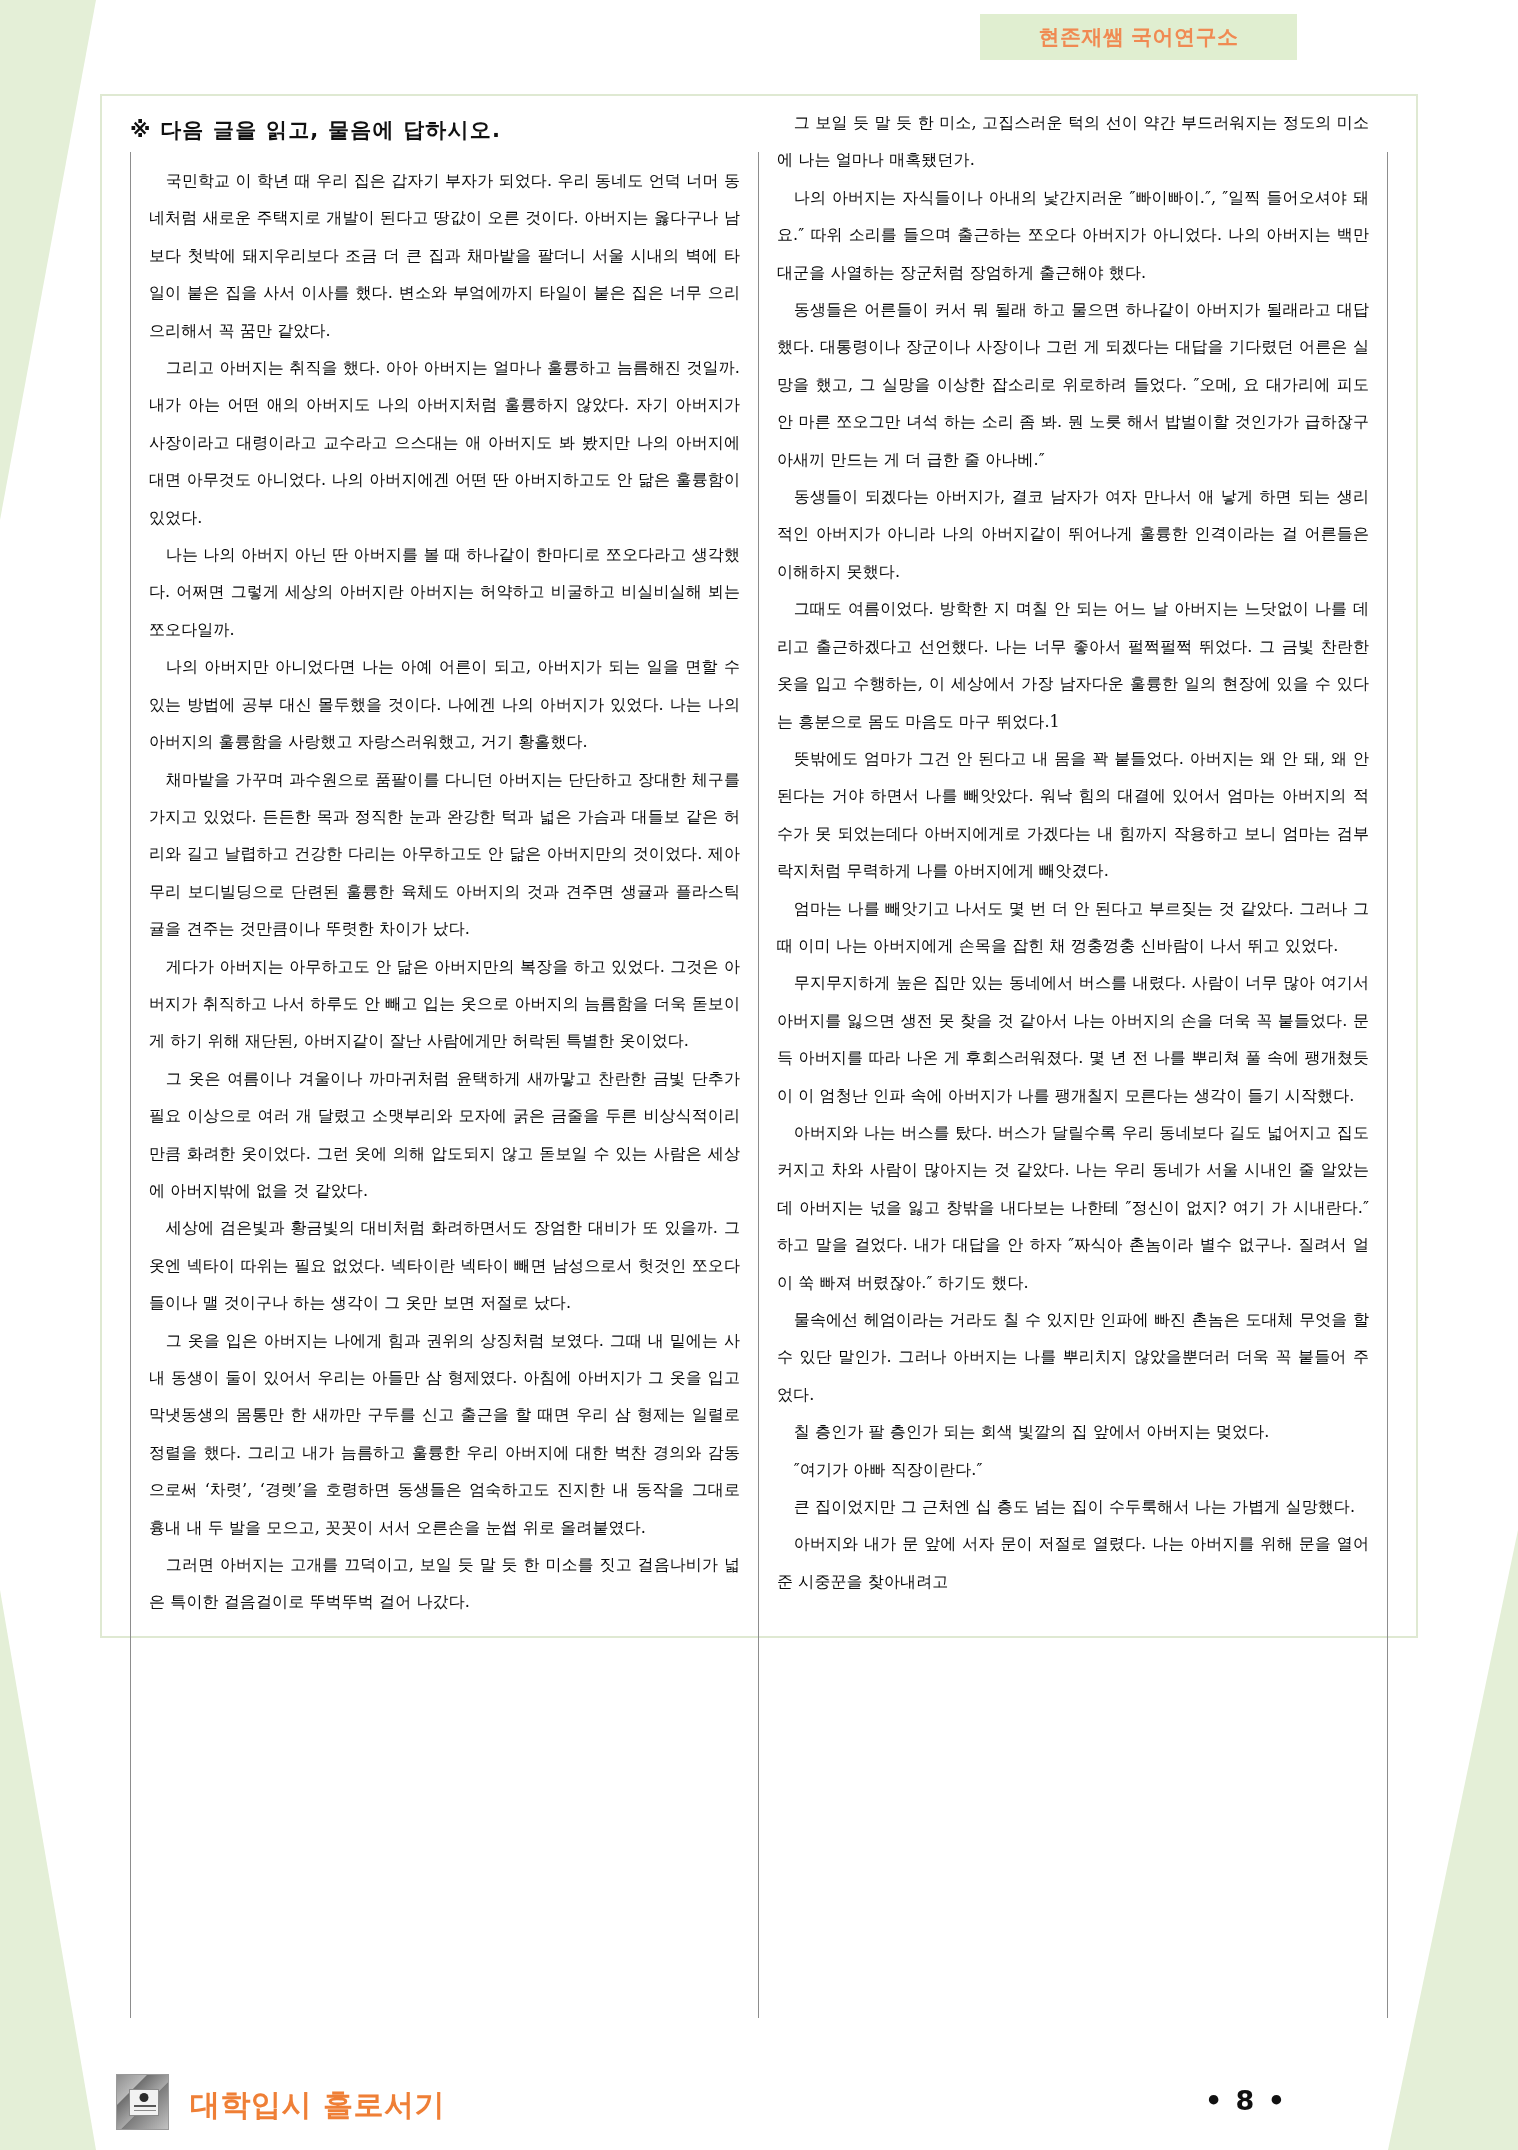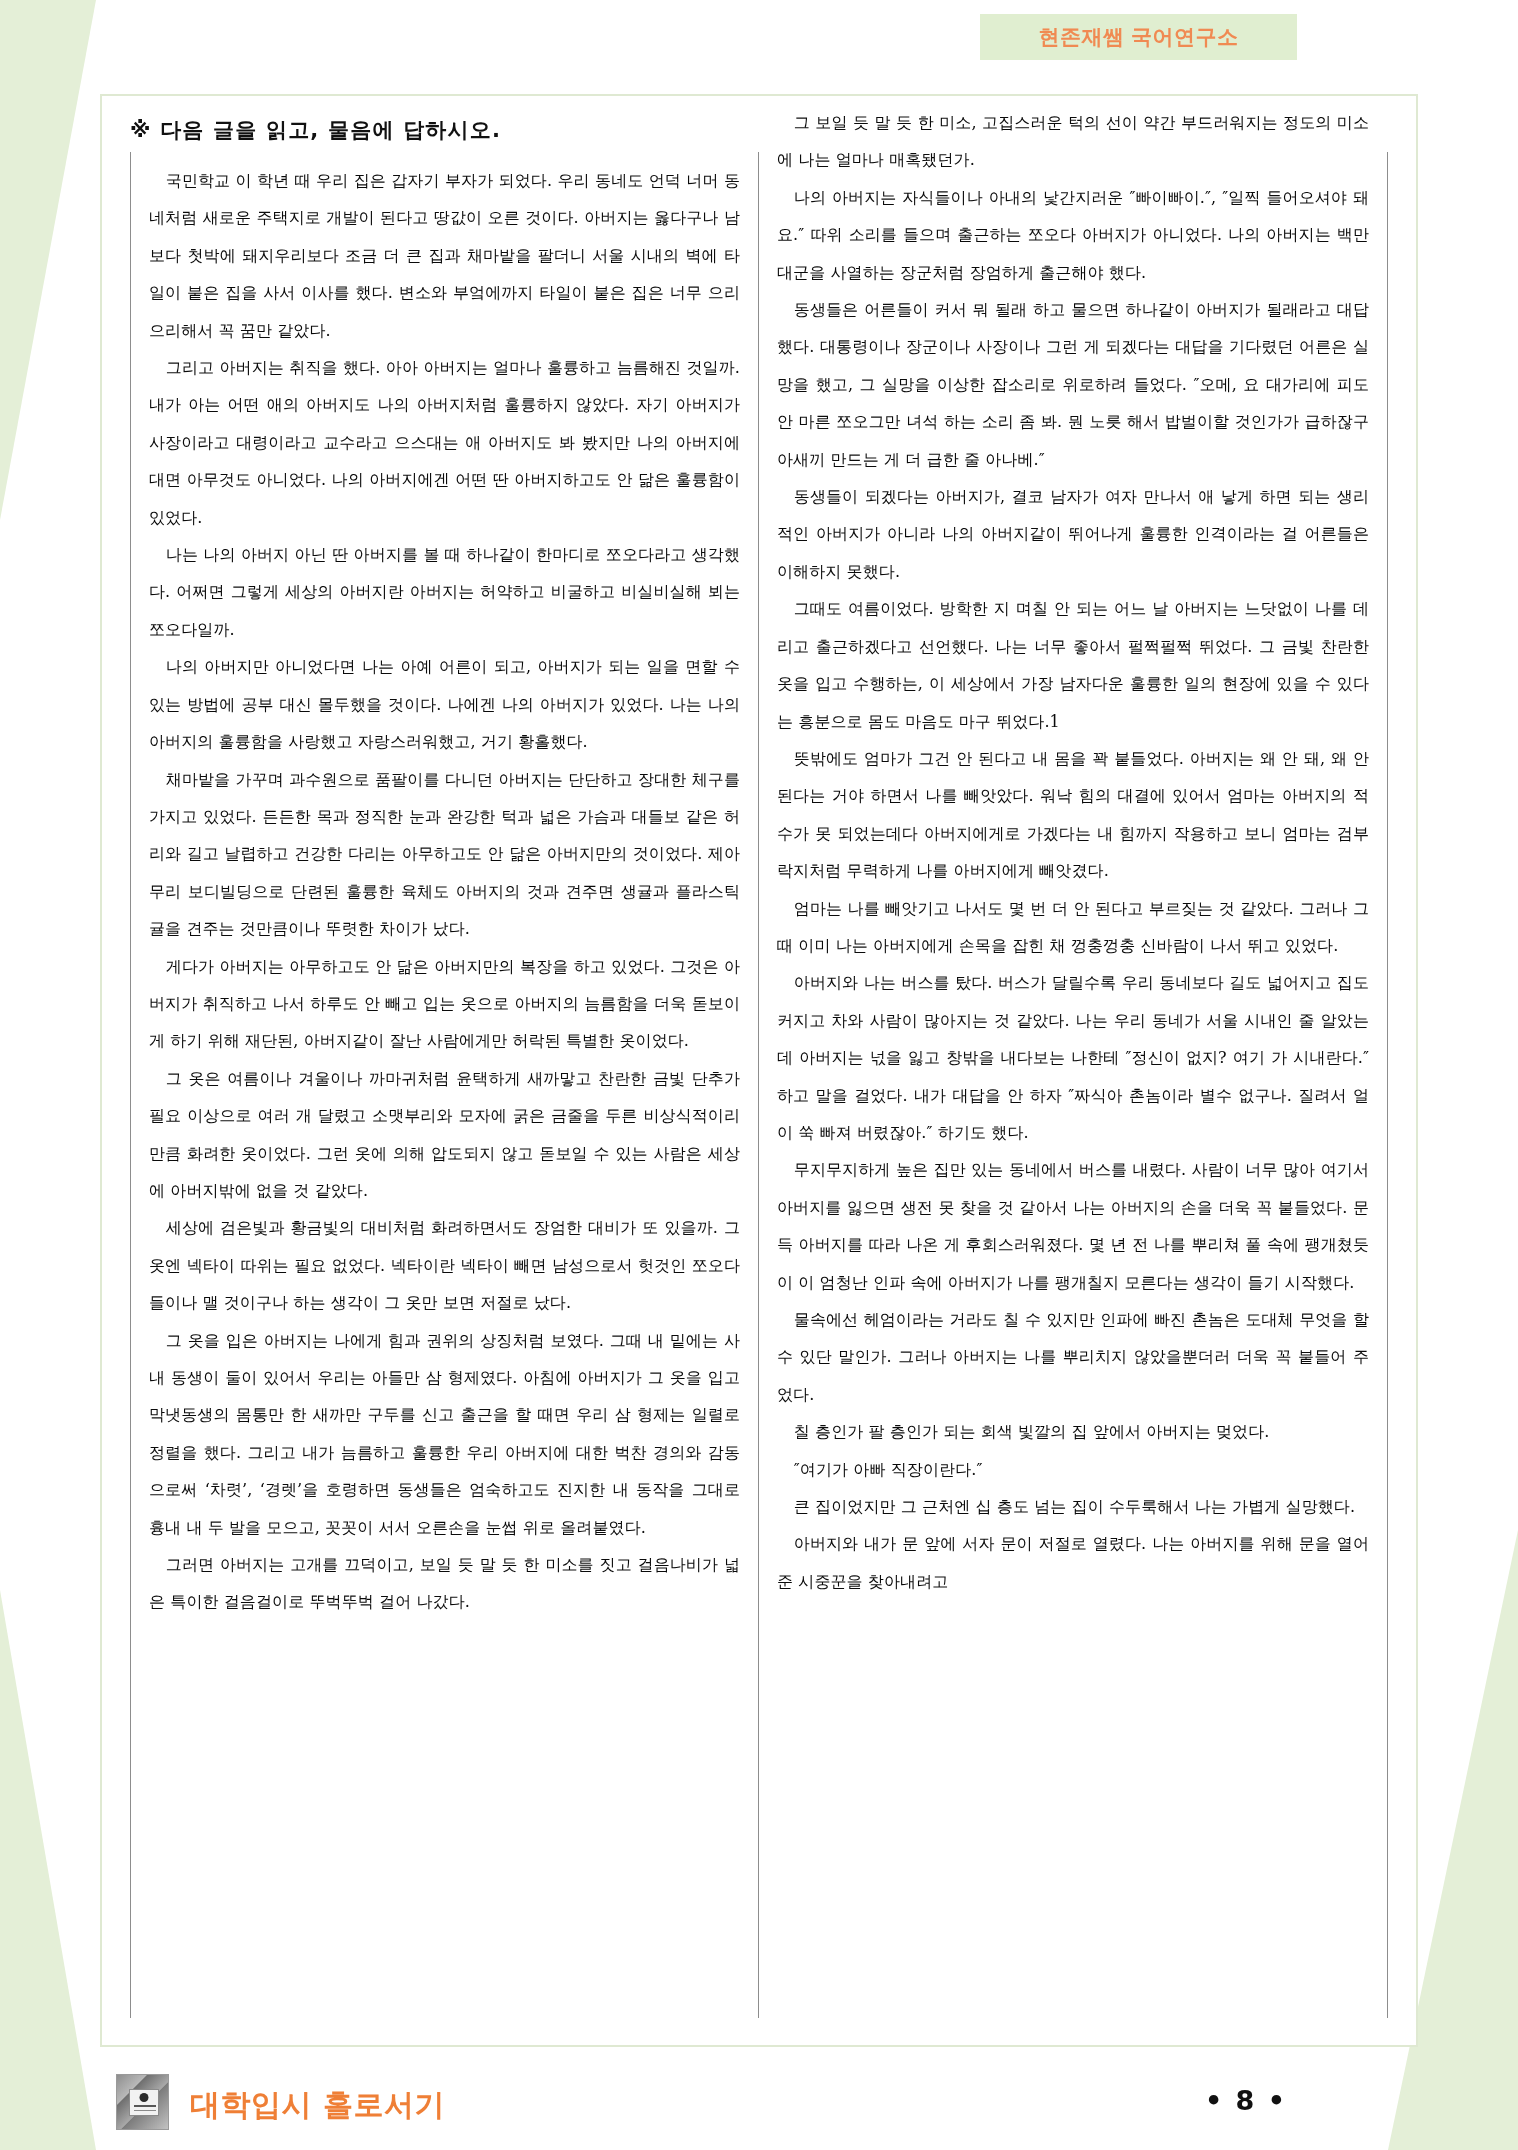--- a/index.html
+++ b/index.html
@@ -62,21 +62,21 @@
     letter-spacing: 0.5px;
     white-space: nowrap;
   }
 
   
   .sheet {
     position: absolute;
     left: 100px;
     top: 94px;
     width: 1318px;
-    height: 1953px;
+    height: 1544px;
     border: 2px solid #dfe9d2;
     background: #ffffff;
     box-sizing: border-box;
     z-index: 2;
   }
 
   .instruction {
     position: absolute;
     left: 28px;
     top: 20px;
@@ -235,22 +235,22 @@
     </div>
     <div class="col col-right">
       <div class="flow">
           <p>그 보일 듯 말 듯 한 미소, 고집스러운 턱의 선이 약간 부드러워지는 정도의 미소에 나는 얼마나 매혹됐던가.</p>
           <p>나의 아버지는 자식들이나 아내의 낯간지러운 ″빠이빠이.″, ″일찍 들어오셔야 돼요.″ 따위 소리를 들으며 출근하는 쪼오다 아버지가 아니었다. 나의 아버지는 백만 대군을 사열하는 장군처럼 장엄하게 출근해야 했다.</p>
           <p>동생들은 어른들이 커서 뭐 될래 하고 물으면 하나같이 아버지가 될래라고 대답했다. 대통령이나 장군이나 사장이나 그런 게 되겠다는 대답을 기다렸던 어른은 실망을 했고, 그 실망을 이상한 잡소리로 위로하려 들었다. ″오메, 요 대가리에 피도 안 마른 쪼오그만 녀석 하는 소리 좀 봐. 뭔 노릇 해서 밥벌이할 것인가가 급하잖구 아새끼 만드는 게 더 급한 줄 아나베.″</p>
           <p>동생들이 되겠다는 아버지가, 결코 남자가 여자 만나서 애 낳게 하면 되는 생리적인 아버지가 아니라 나의 아버지같이 뛰어나게 훌륭한 인격이라는 걸 어른들은 이해하지 못했다.</p>
           <p>그때도 여름이었다. 방학한 지 며칠 안 되는 어느 날 아버지는 느닷없이 나를 데리고 출근하겠다고 선언했다. 나는 너무 좋아서 펄쩍펄쩍 뛰었다. 그 금빛 찬란한 옷을 입고 수행하는, 이 세상에서 가장 남자다운 훌륭한 일의 현장에 있을 수 있다는 흥분으로 몸도 마음도 마구 뛰었다.1</p>
           <p>뜻밖에도 엄마가 그건 안 된다고 내 몸을 꽉 붙들었다. 아버지는 왜 안 돼, 왜 안 된다는 거야 하면서 나를 빼앗았다. 워낙 힘의 대결에 있어서 엄마는 아버지의 적수가 못 되었는데다 아버지에게로 가겠다는 내 힘까지 작용하고 보니 엄마는 검부락지처럼 무력하게 나를 아버지에게 빼앗겼다.</p>
           <p>엄마는 나를 빼앗기고 나서도 몇 번 더 안 된다고 부르짖는 것 같았다. 그러나 그때 이미 나는 아버지에게 손목을 잡힌 채 껑충껑충 신바람이 나서 뛰고 있었다.</p>
+          <p>무지무지하게 높은 집만 있는 동네에서 버스를 내렸다. 사람이 너무 많아 여기서 아버지를 잃으면 생전 못 찾을 것 같아서 나는 아버지의 손을 더욱 꼭 붙들었다. 문득 아버지를 따라 나온 게 후회스러워졌다. 몇 년 전 나를 뿌리쳐 풀 속에 팽개쳤듯이 이 엄청난 인파 속에 아버지가 나를 팽개칠지 모른다는 생각이 들기 시작했다.</p>
           <p>아버지와 나는 버스를 탔다. 버스가 달릴수록 우리 동네보다 길도 넓어지고 집도 커지고 차와 사람이 많아지는 것 같았다. 나는 우리 동네가 서울 시내인 줄 알았는데 아버지는 넋을 잃고 창밖을 내다보는 나한테 ″정신이 없지? 여기 가 시내란다.″ 하고 말을 걸었다. 내가 대답을 안 하자 ″짜식아 촌놈이라 별수 없구나. 질려서 얼이 쑥 빠져 버렸잖아.″ 하기도 했다.</p>
-          <p>무지무지하게 높은 집만 있는 동네에서 버스를 내렸다. 사람이 너무 많아 여기서 아버지를 잃으면 생전 못 찾을 것 같아서 나는 아버지의 손을 더욱 꼭 붙들었다. 문득 아버지를 따라 나온 게 후회스러워졌다. 몇 년 전 나를 뿌리쳐 풀 속에 팽개쳤듯이 이 엄청난 인파 속에 아버지가 나를 팽개칠지 모른다는 생각이 들기 시작했다.</p>
           <p>물속에선 헤엄이라는 거라도 칠 수 있지만 인파에 빠진 촌놈은 도대체 무엇을 할 수 있단 말인가. 그러나 아버지는 나를 뿌리치지 않았을뿐더러 더욱 꼭 붙들어 주었다.</p>
           <p>칠 층인가 팔 층인가 되는 회색 빛깔의 집 앞에서 아버지는 멎었다.</p>
           <p>″여기가 아빠 직장이란다.″</p>
           <p>큰 집이었지만 그 근처엔 십 층도 넘는 집이 수두룩해서 나는 가볍게 실망했다.</p>
           <p>아버지와 내가 문 앞에 서자 문이 저절로 열렸다. 나는 아버지를 위해 문을 열어 준 시중꾼을 찾아내려고</p>
         </div>
     </div>
   </div>
 
 </div>

